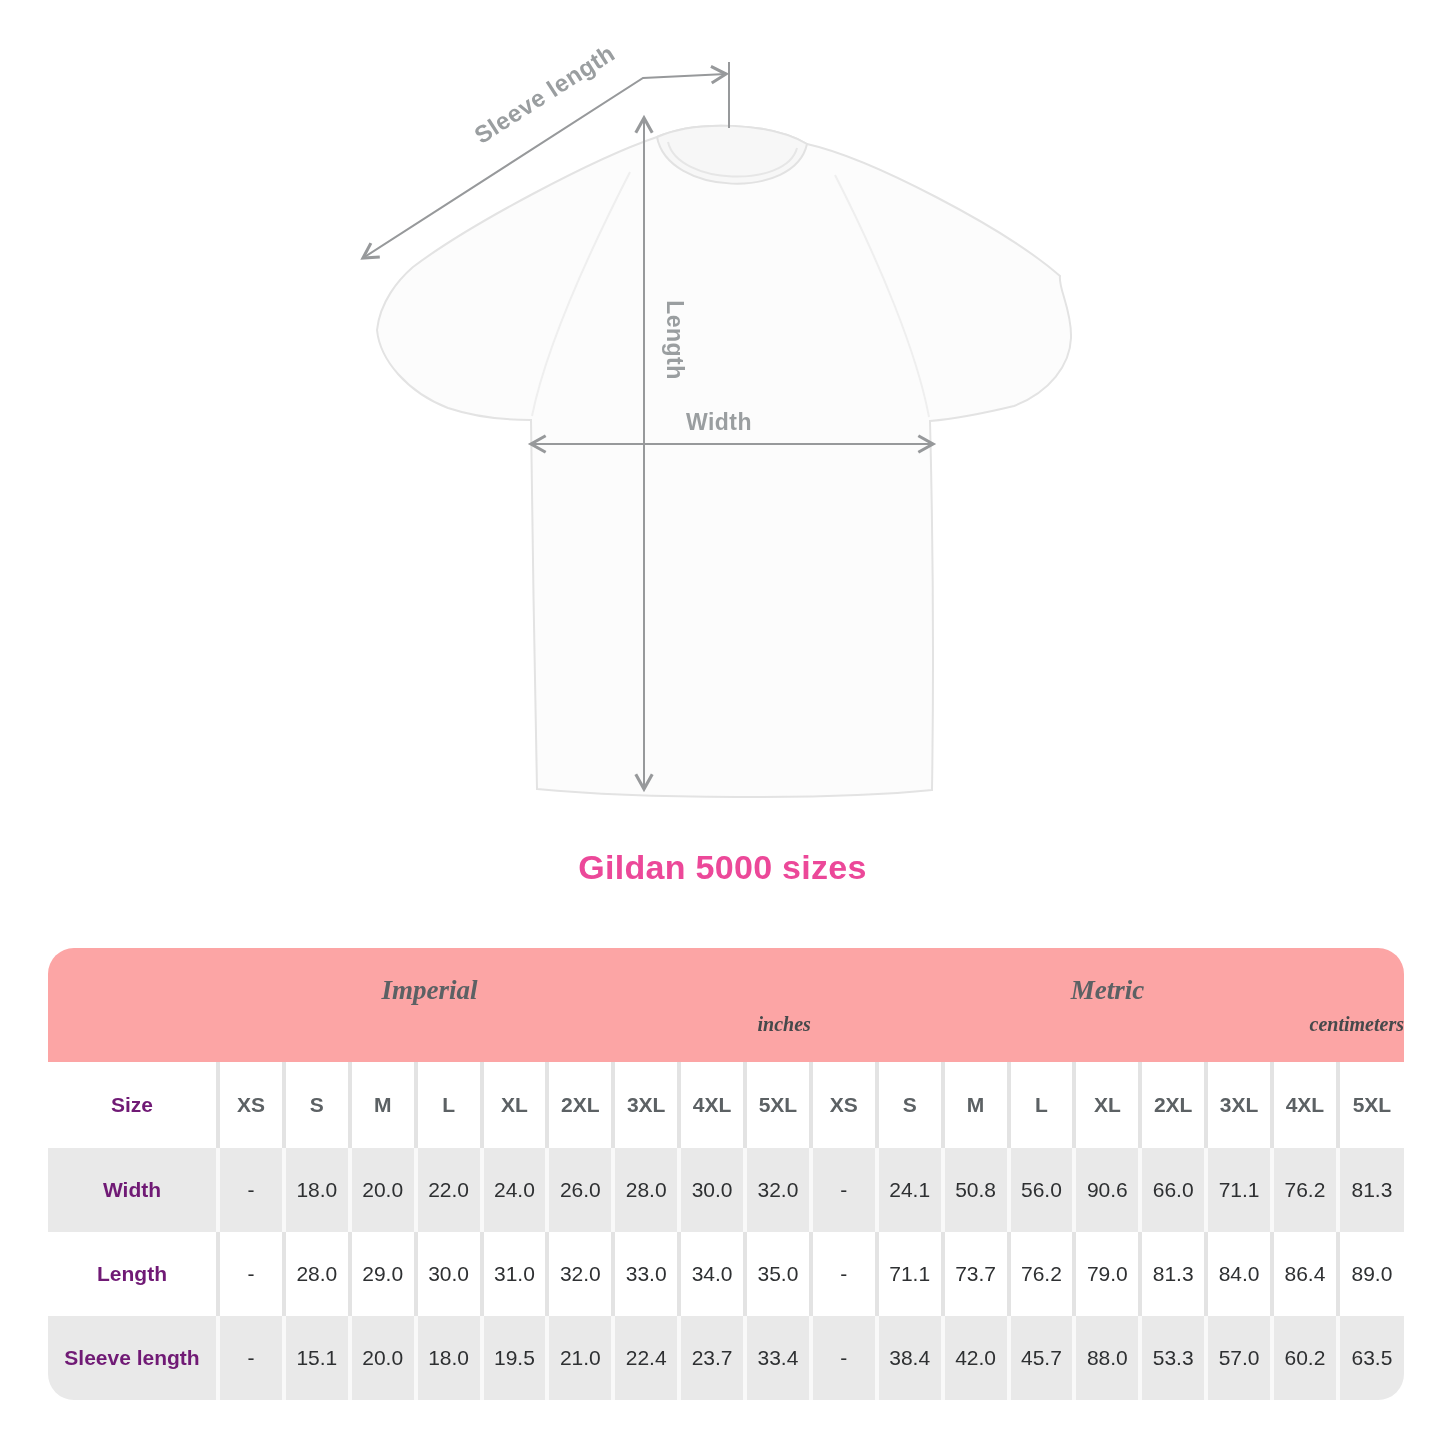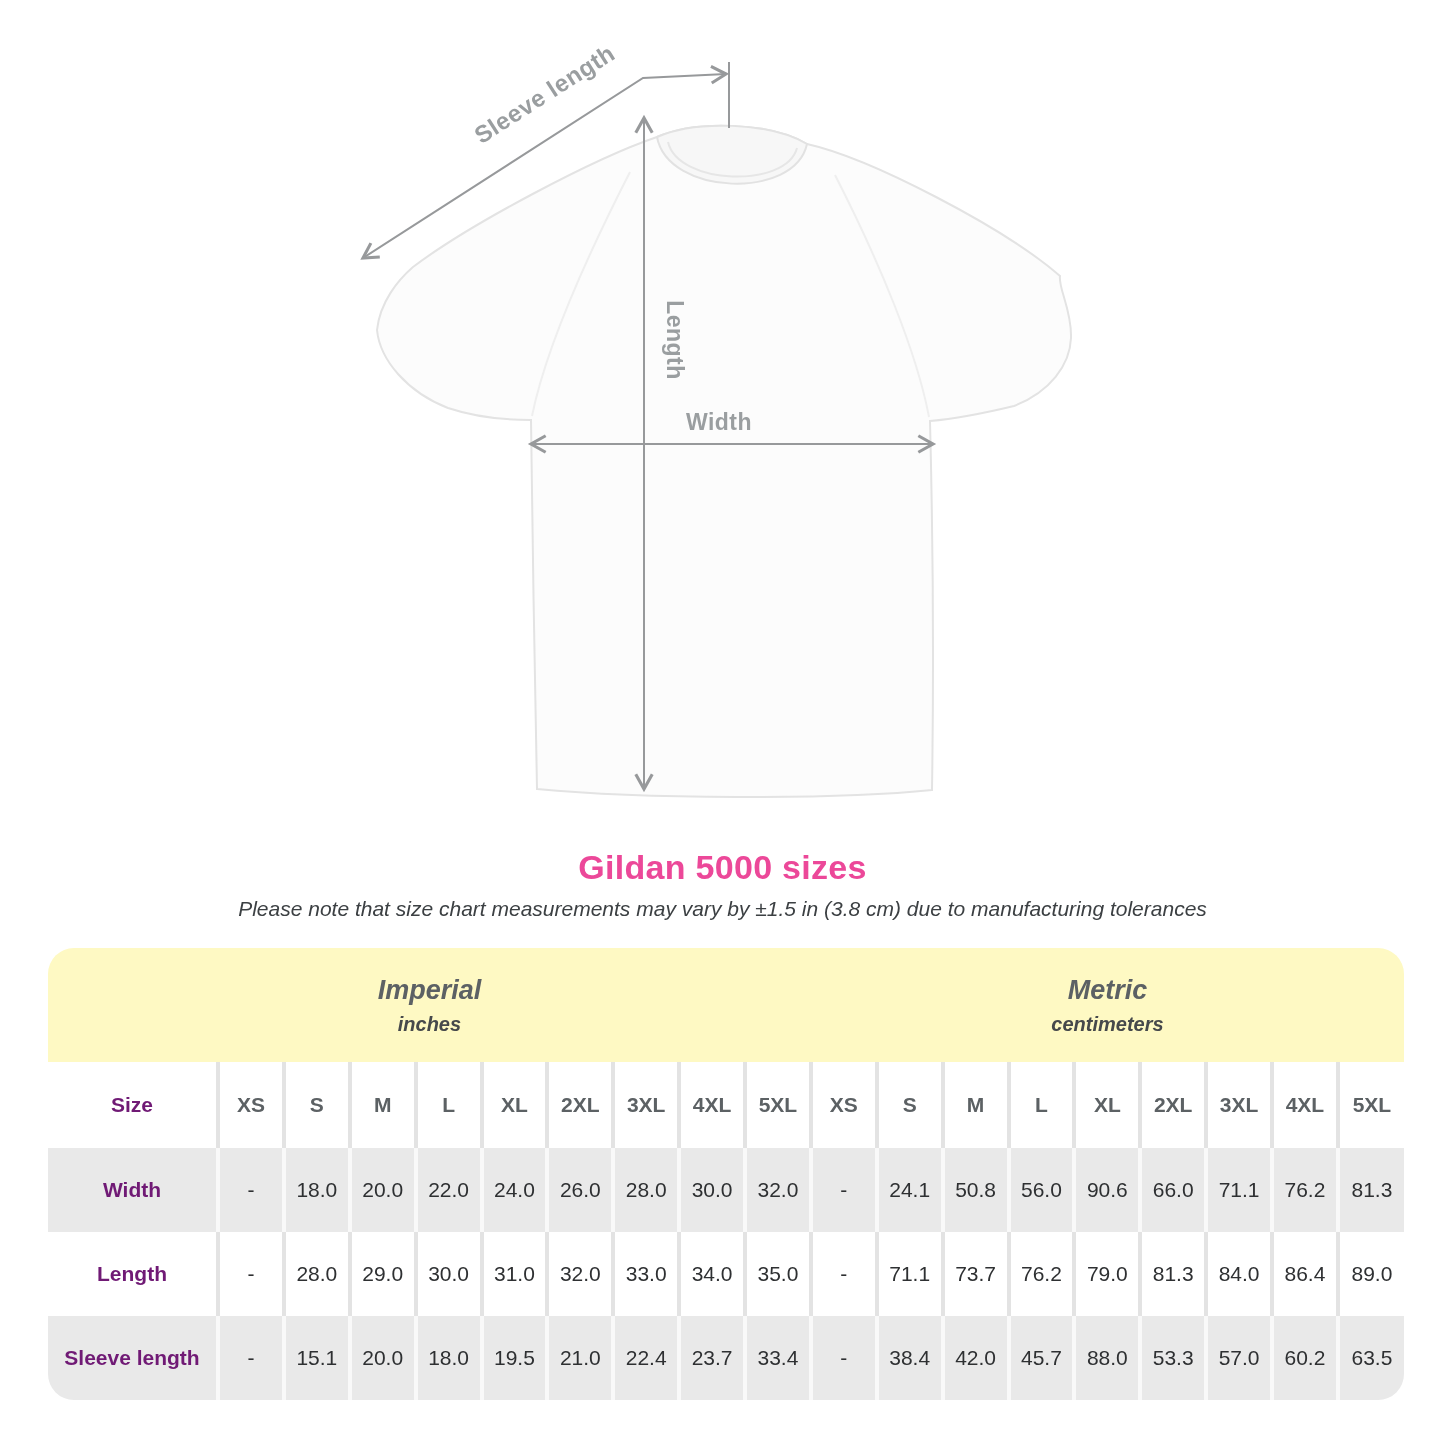--- a/index.html
+++ b/index.html
@@ -19,23 +19,23 @@
   .table-wrap{
     position:absolute;left:48px;top:948px;width:1356px;
     border-radius:26px;overflow:hidden;
   }
   table.size-table{
     border-collapse:collapse;table-layout:fixed;width:100%;
   }
   .size-table th,.size-table td{
     padding:0;margin:0;text-align:center;vertical-align:middle;
   }
-  tr.units-row th{height:114px;background:#fef9c3;}
+  tr.units-row th{height:114px;background:#fca5a5;font-family:Liberation Serif, serif;}
   .unit-name{font-size:27px;font-weight:bold;font-style:italic;color:#5c6164;}
-  .unit-sub{font-size:20px;font-style:italic;color:#46494b;margin-top:7px;}
+  .unit-sub{font-size:20px;font-style:italic;color:#46494b;margin-top:7px;text-align:right;}
   tr.row-sizes > *{height:86px;}
   tr.row-data > *{height:84px;}
   tr.r-white > *{background:#ffffff;}
   tr.r-gray  > *{background:#e9e9e9;}
   tr.r-white > *:not(:first-child){border-left:4px solid #e3e3e3;}
   tr.r-gray  > *:not(:first-child){border-left:4px solid #f9f9f9;}
   .size-table .lbl{font-size:21px;font-weight:bold;color:#701a75;}
   .size-table .sz{font-size:21px;font-weight:bold;color:#5c6164;margin-top:48px;}
   .size-table .val{font-size:21px;font-weight:normal;color:#2e3032;}
 </style>
@@ -76,21 +76,20 @@
     <text transform="translate(549,101) rotate(-32.7)" text-anchor="middle" font-family="Liberation Sans, sans-serif" font-size="24" font-weight="bold" fill="#9a9ea0" letter-spacing="0.5">Sleeve length</text>
 
     <line x1="644" y1="118" x2="644" y2="789" stroke="#97999b" stroke-width="2" marker-start="url(#ah)" marker-end="url(#ah)"></line>
     <text transform="translate(667,340) rotate(90)" text-anchor="middle" font-family="Liberation Sans, sans-serif" font-size="23" font-weight="bold" fill="#9a9ea0" letter-spacing="0.5">Length</text>
 
     <line x1="531" y1="444" x2="933" y2="444" stroke="#97999b" stroke-width="2" marker-start="url(#ah)" marker-end="url(#ah)"></line>
     <text x="719" y="430" text-anchor="middle" font-family="Liberation Sans, sans-serif" font-size="23" font-weight="bold" fill="#9a9ea0" letter-spacing="0.5">Width</text>
   </svg>
 
   <div class="page-title">Gildan 5000 sizes</div>
-  <div class="page-subtitle">Please note that size chart measurements may vary by ±1.5 in (3.8 cm) due to manufacturing tolerances</div>
 
   <div class="table-wrap">
     <table class="size-table">
       <colgroup>
         <col style="width:170px">
         <col span="18">
       </colgroup>
       <thead>
         <tr class="units-row">
           <th colspan="10">

